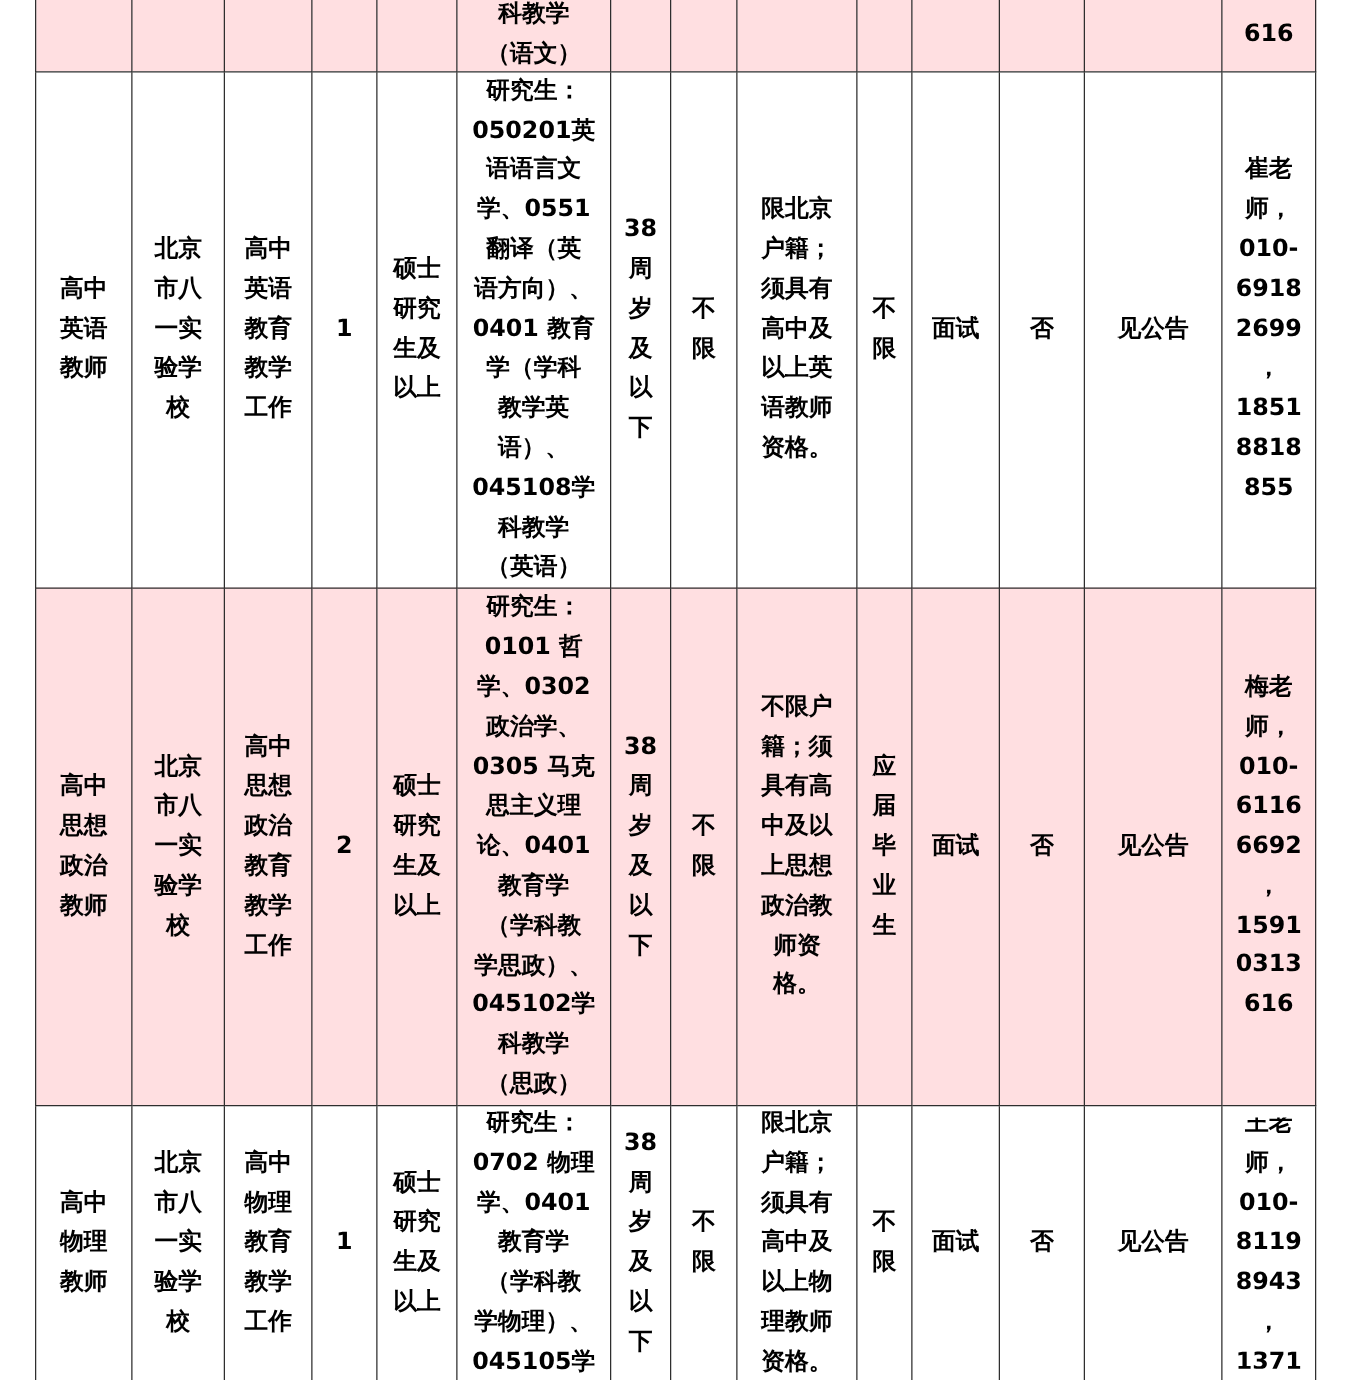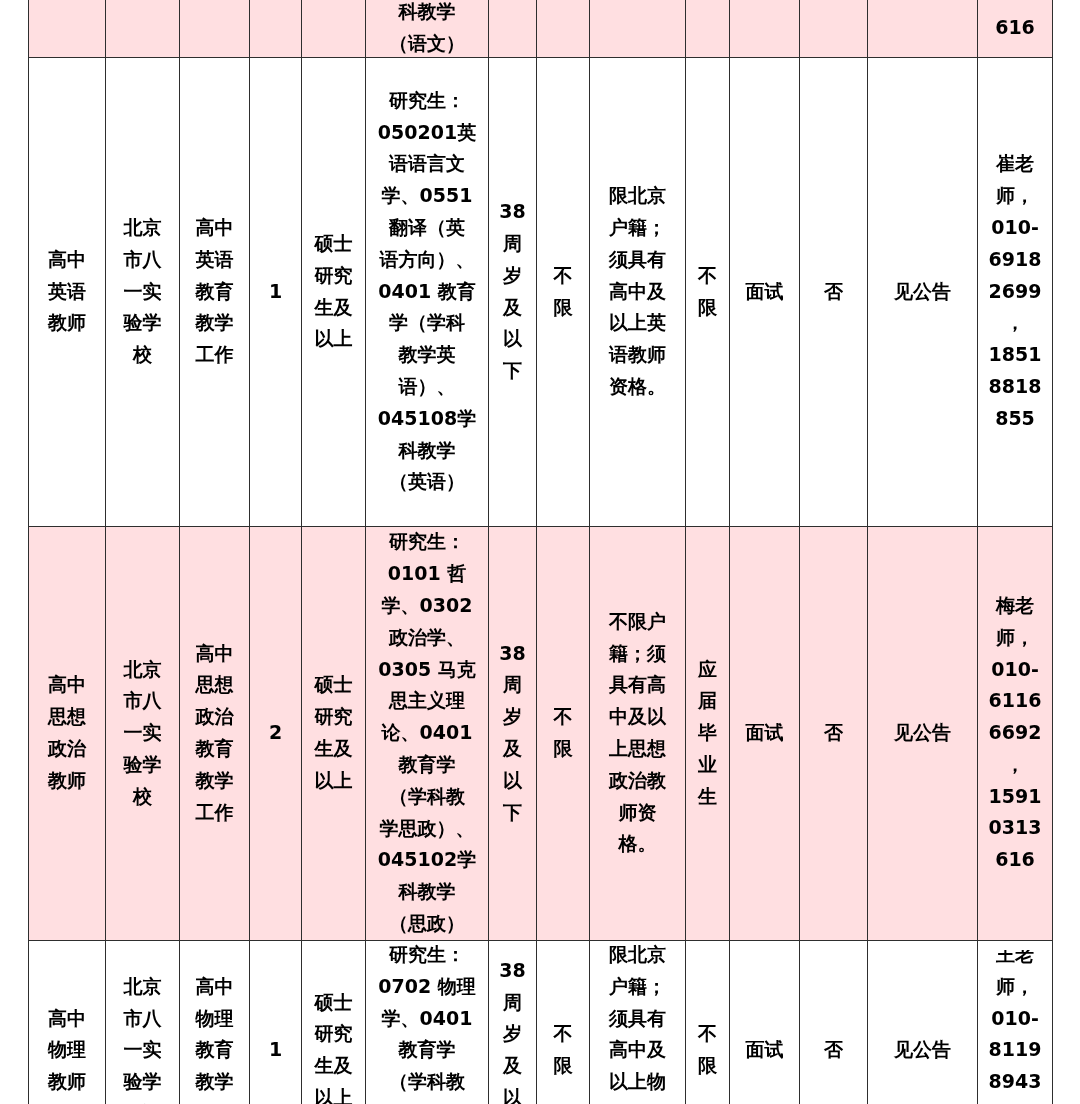--- a/index.html
+++ b/index.html
@@ -187,21 +187,21 @@
         <td>
           <div class="cell" style="height: 412px;">面试</div>
         </td>
         <td>
           <div class="cell" style="height: 412px;">否</div>
         </td>
         <td>
           <div class="cell" style="height: 412px;">见公告</div>
         </td>
         <td>
-          <div class="cell" style="height: 468px;">崔老
+          <div class="cell" style="height: 412px;">崔老
 师，
 010-
 6918
 2699
 ，
 1851
 8818
 855</div>
         </td>
       </tr>

